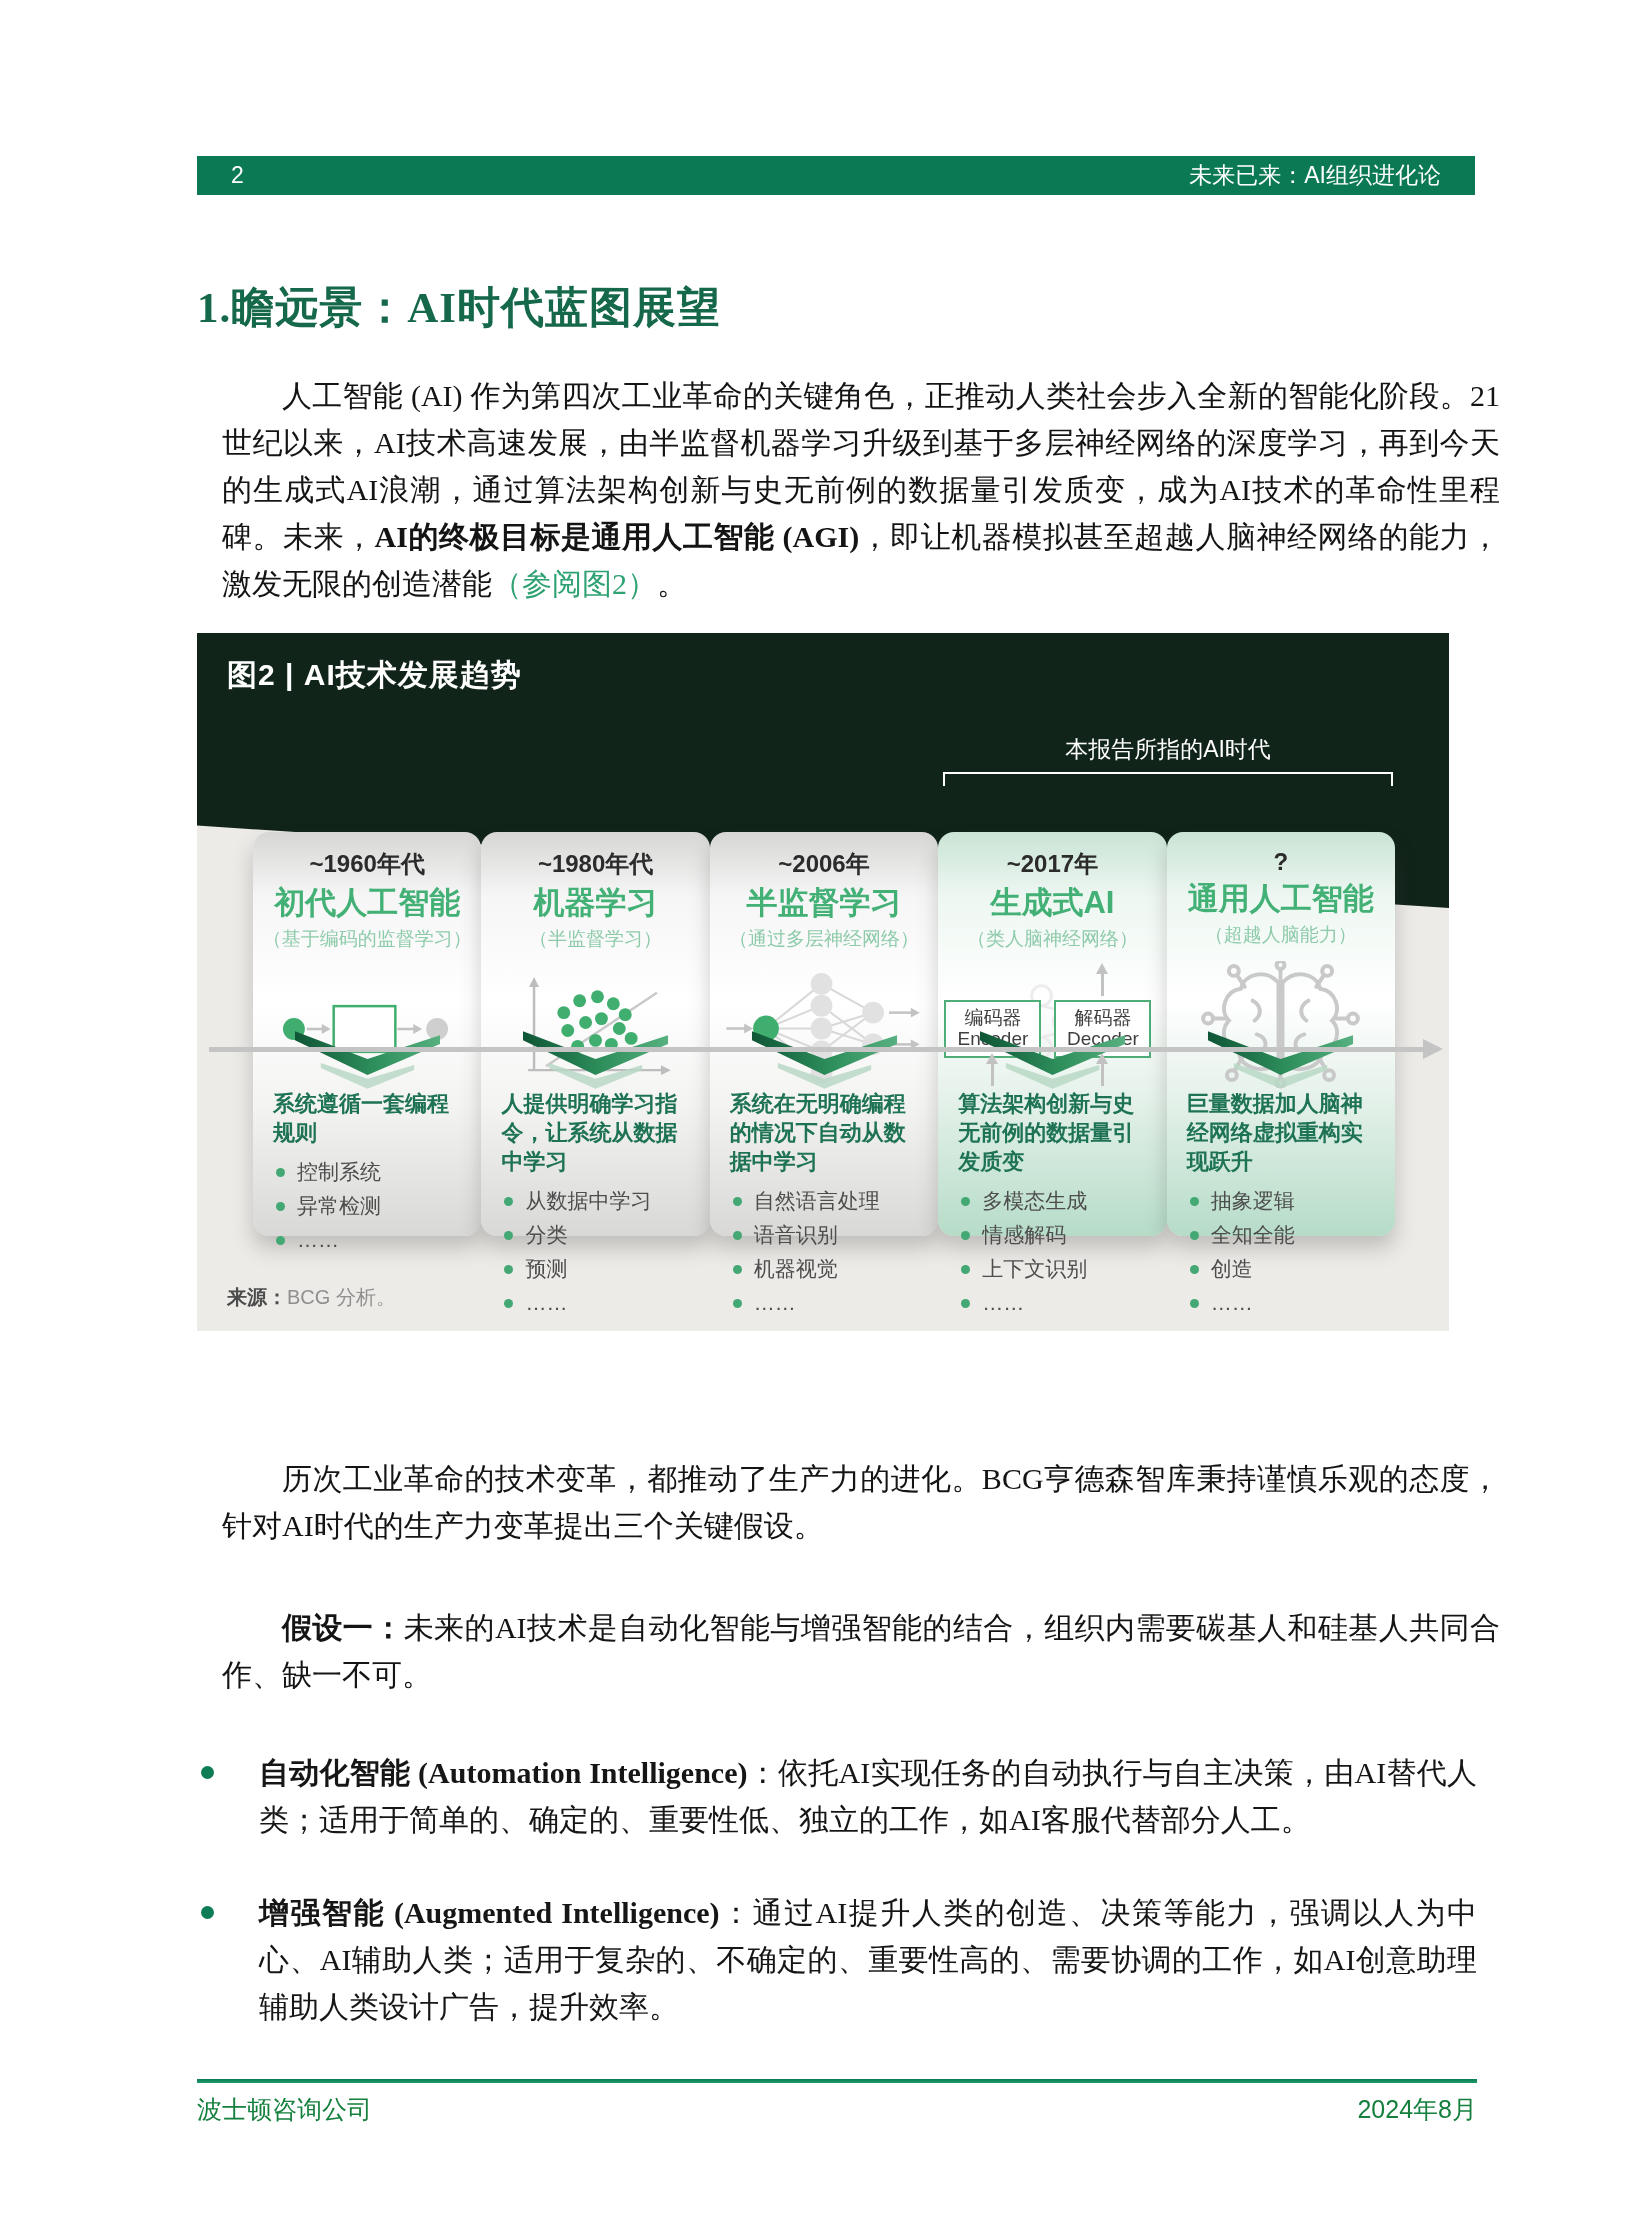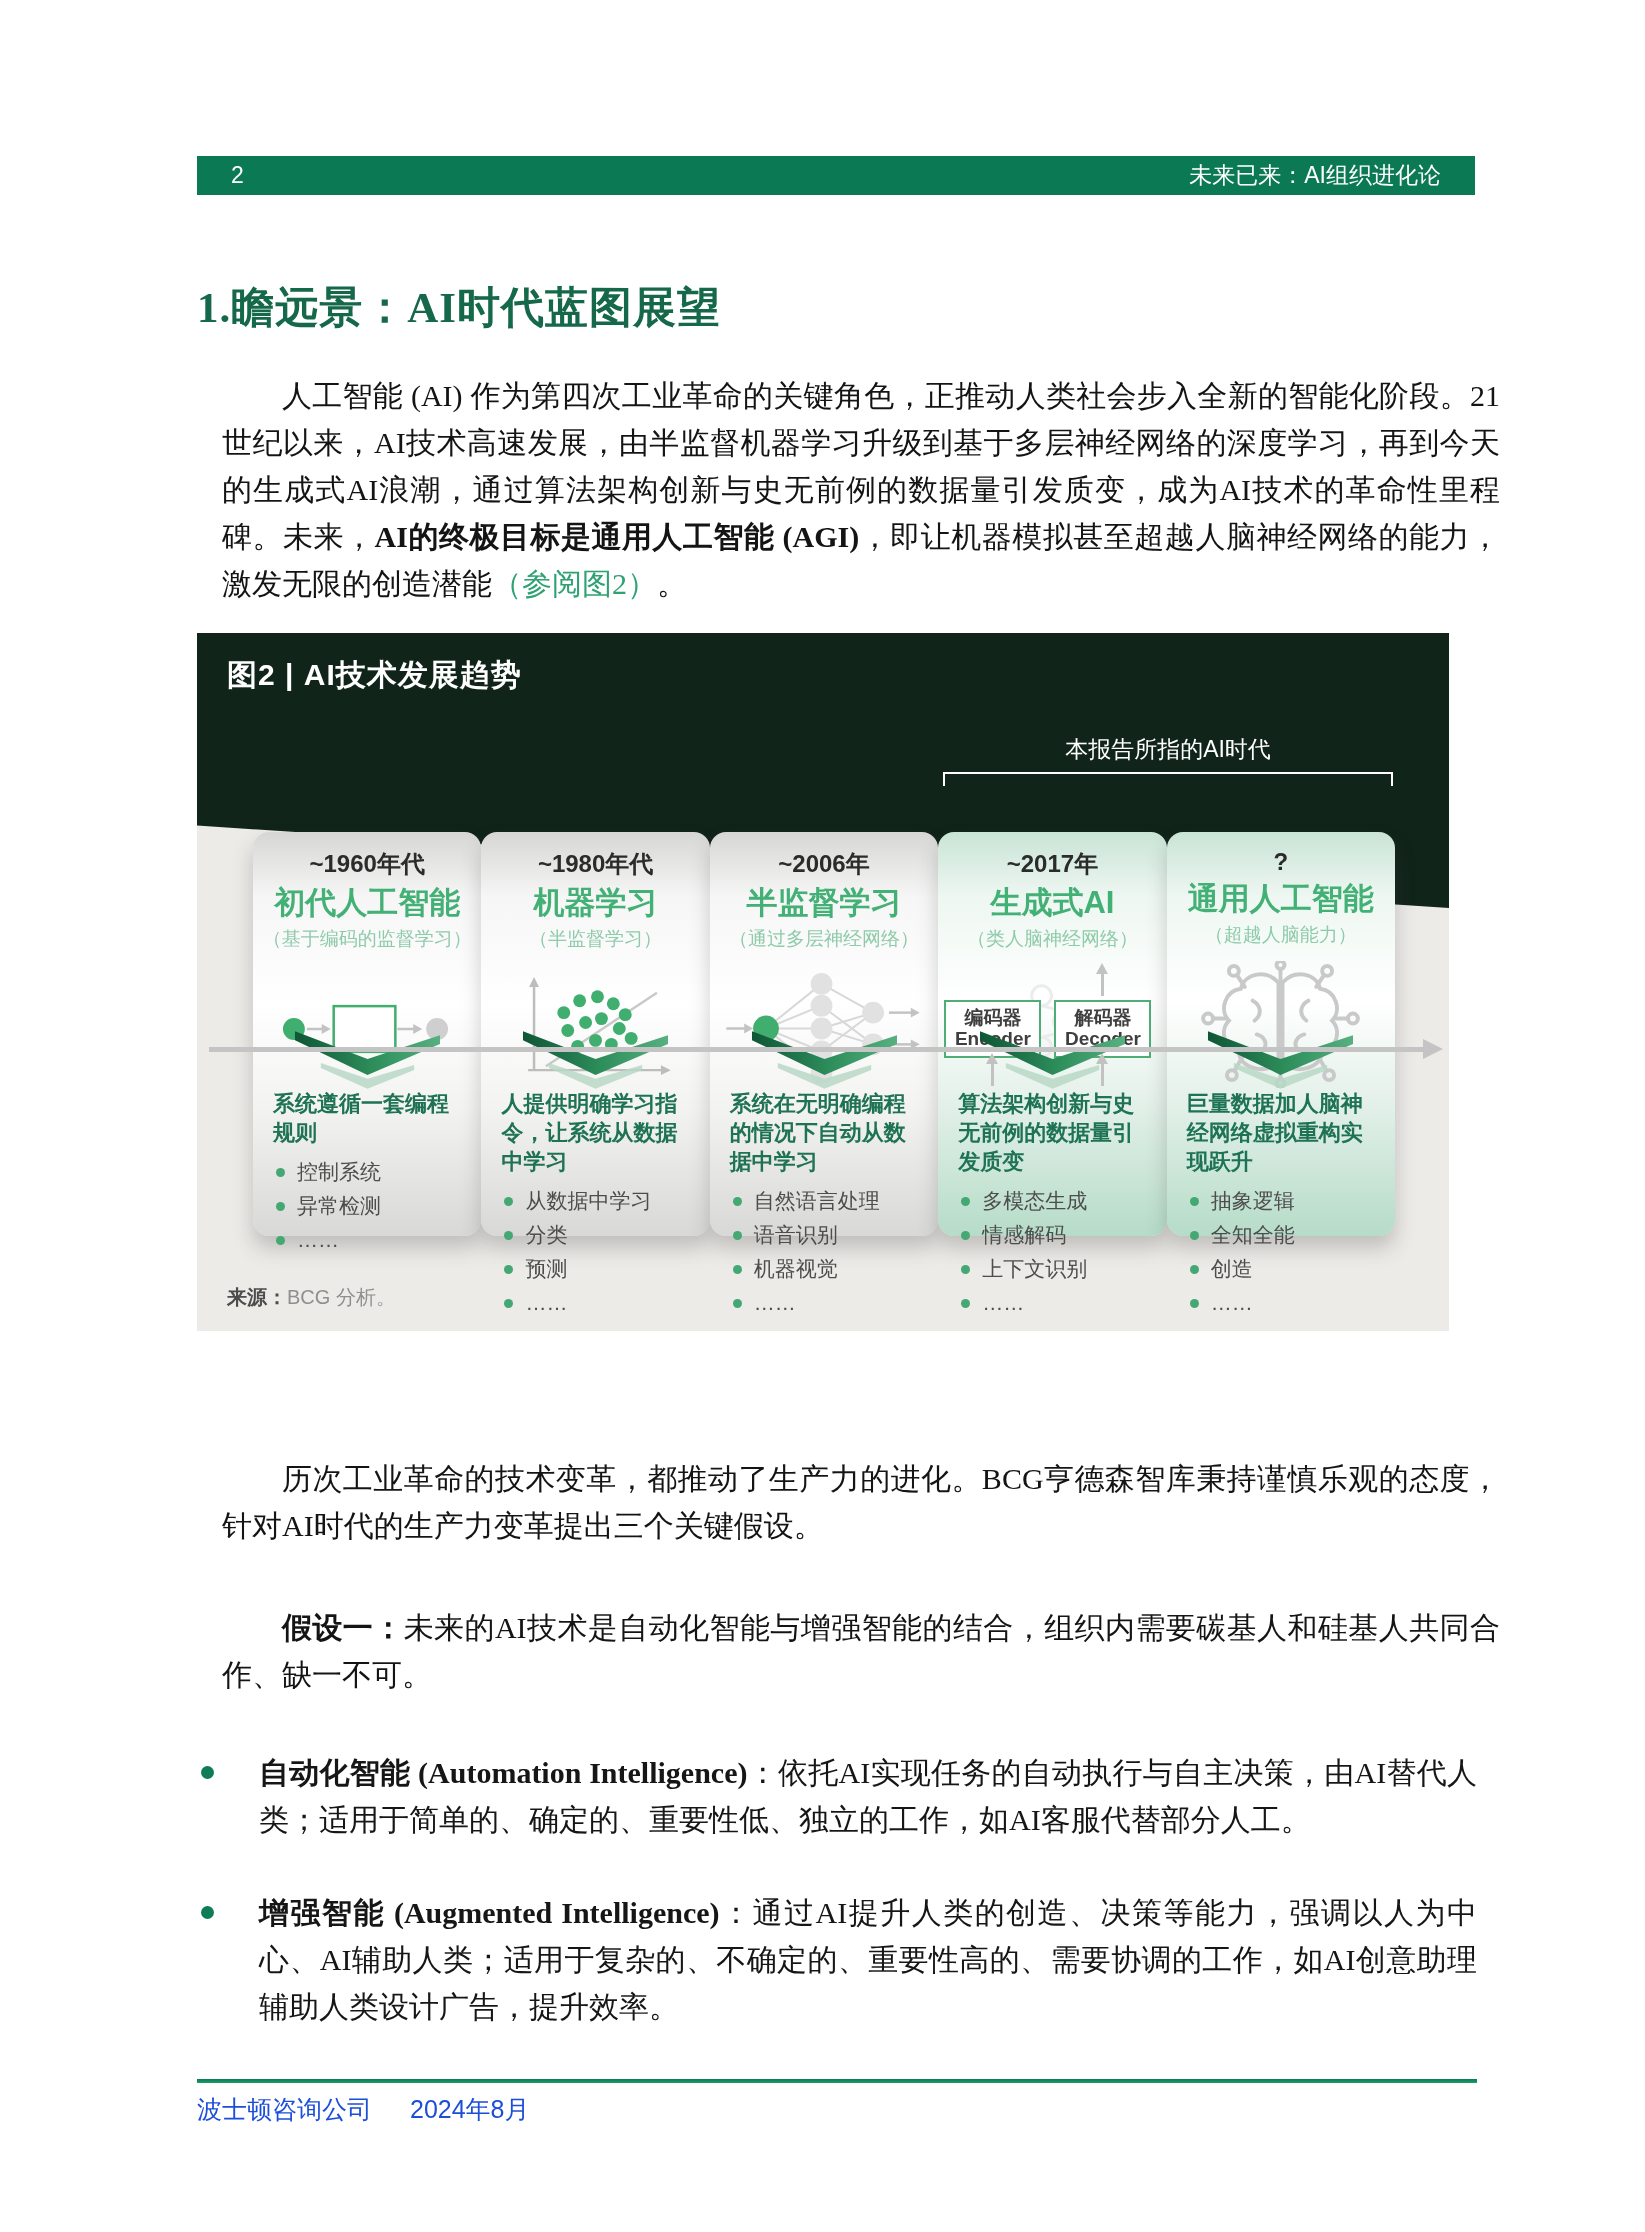--- a/index.html
+++ b/index.html
@@ -96,21 +96,21 @@
 
   .timeline { position:absolute; left:12px; right:22px; top:414px; height:5px; background:#c4c4c4; z-index:3; }
   .timeline::after { content:""; position:absolute; right:-16px; top:-8px;
     border-left:20px solid #c4c4c4; border-top:10px solid transparent; border-bottom:10px solid transparent; }
 
   .fig-source { position:absolute; left:30px; bottom:20px; font-size:20px; }
   .fig-source .lab { font-weight:bold; color:#4c4c4c; }
   .fig-source .val { color:#8f8f8f; }
 
   
-  .codec { position:relative; width:220px; height:129px;font-weight:bold; }
+  .codec { position:relative; width:220px; height:129px; }
   .codec-box {
     position:absolute; top:36px; width:97px; height:58px; background:#ffffff;
     border:2px solid #4fae78; display:flex; flex-direction:column; align-items:center;
     justify-content:center; line-height:1.1;
   }
   .codec-box .l1 { font-size:19px; color:#3f3f3f; }
   .codec-box .l2 { font-size:19px; color:#3f3f3f; }
   .codec-box.enc { left:2px; } .codec-box.dec { left:112px; }
   .uparrow { position:absolute; width:3px; height:24px; background:#c2c2c2; }
   .uparrow::before { content:""; position:absolute; left:-5px; top:-9px;
@@ -123,22 +123,22 @@
   .key-list { position:absolute; left:197px; top:1749px; width:1280px; list-style:none; }
   .key-list li { position:relative; padding-left:62px; font-size:30px; line-height:47px;
     text-align:justify; margin-bottom:46px; }
   .key-list li::before { content:""; position:absolute; left:4px; top:17px; width:13px; height:13px;
     border-radius:50%; background:#0e7d55; }
 
   
   .footer-divider { position:absolute; left:197px; top:2079px; width:1280px; height:4px;
     background:linear-gradient(180deg,#0c7a52,#1a9e6c); }
   .footer-row { position:absolute; left:197px; top:2093px; width:1280px; display:flex;
-    justify-content:flex-start; font-family:"Liberation Sans","DejaVu Sans",sans-serif;
-    font-size:25px; color:#1d4ed8;gap:38px; }
+    justify-content:space-between; font-family:"Liberation Sans","DejaVu Sans",sans-serif;
+    font-size:25px; color:#15803d;gap:38px; }
 </style>
 </head>
 <body>
 
 <svg width="0" height="0" style="position:absolute" aria-hidden="true">
   <defs>
     <linearGradient id="chev" x1="0" y1="0" x2="1" y2="0">
       <stop offset="0" stop-color="#0f5636"></stop>
         <stop offset="0.55" stop-color="#2e8f5c"></stop>
         <stop offset="1" stop-color="#57b07f"></stop>

